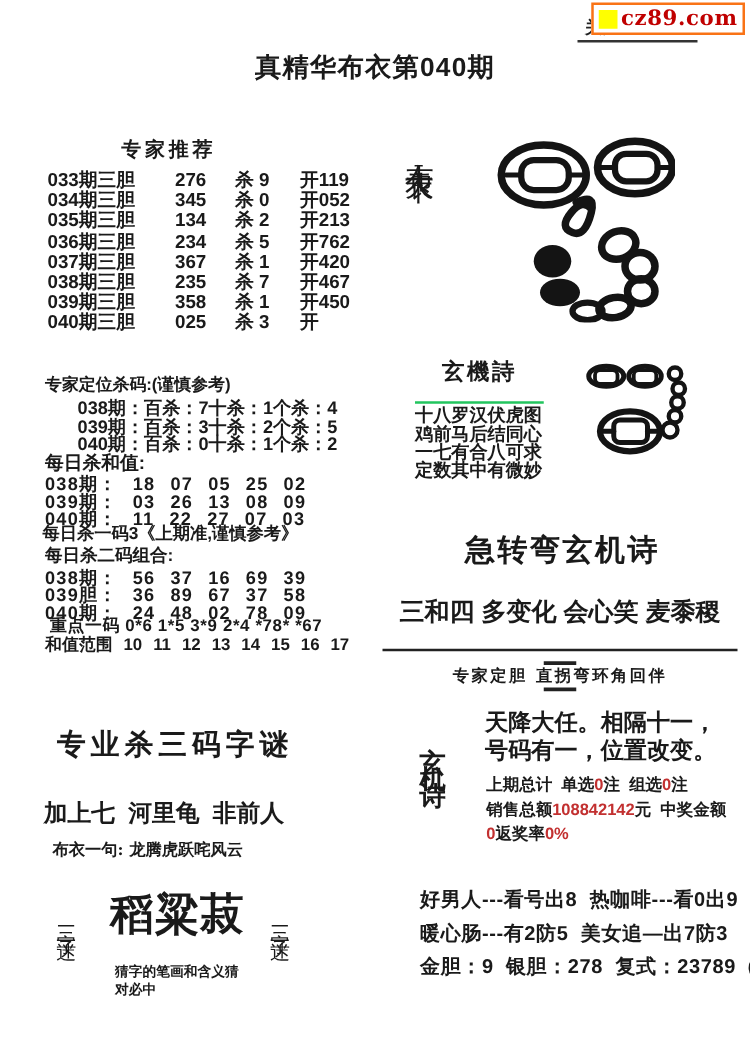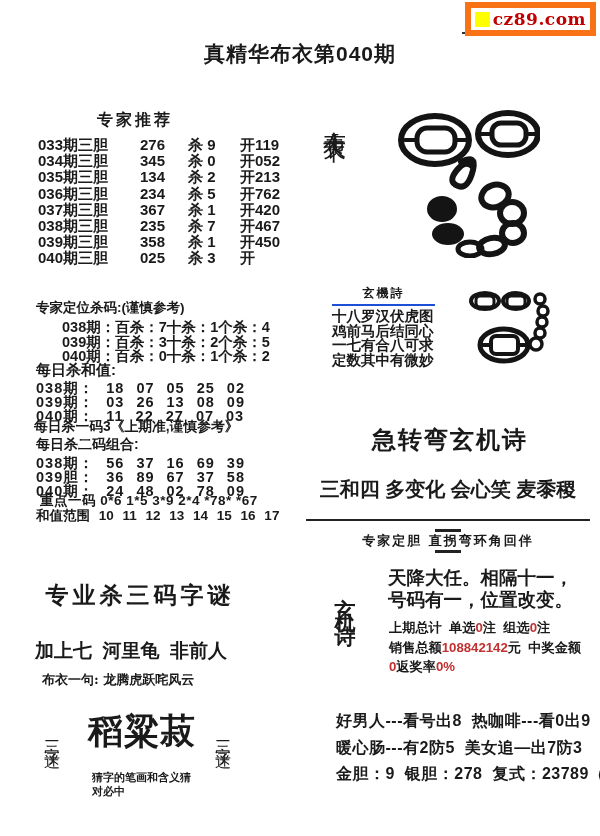--- a/index.html
+++ b/index.html
@@ -1,21 +1,21 @@
 <!DOCTYPE html>
 <html><head>
 <meta charset="utf-8">
 <style>
   html,body{margin:0;padding:0;background:#fff;}
   .page{position:relative;width:600px;height:836px;background:#fff;overflow:hidden;
         font-family:"Liberation Sans",sans-serif;color:#1a1a1a;}
   .abs{position:absolute;}
 
   
-  .logo-box{top:2px;right:4px;height:22px;border:6px solid #f97316;background:#fff;
+  .logo-box{top:2px;right:4px;height:22px;border:2px solid #f97316;background:#fff;
             display:flex;align-items:center;z-index:5;padding-right:4px;}
   .logo-square{width:15px;height:15px;background:#ffff00;margin:0 3px 0 4px;}
   .logo-text{color:#c00000;font-family:"DejaVu Serif",serif;font-weight:bold;font-size:17px;letter-spacing:.5px;}
   .follow-note{top:13px;right:42px;z-index:1;font-weight:bold;font-size:13.5px;color:#222;
                border-bottom:2px solid #333;padding:0 6px 1px;}
   .page-title{top:40px;left:0;width:100%;text-align:center;font-size:21px;font-weight:bold;letter-spacing:1px;}
 
   
   .rec-title{top:110px;left:55px;width:160px;text-align:center;font-size:16px;font-weight:bold;letter-spacing:3px;}
   .rec-table{top:137px;left:38px;width:255px;font-size:15px;font-weight:bold;}
@@ -43,22 +43,22 @@
   .threechar-side-r{top:728px;left:212px;font-size:16px;letter-spacing:6px;}
   .threechar-word{top:708px;left:88px;font-size:35px;font-weight:bold;font-family:"DejaVu Serif",serif;letter-spacing:1px;}
   .threechar-note{top:771px;left:92px;font-size:11px;font-weight:bold;line-height:14px;width:110px;font-family:"DejaVu Serif",serif;}
 
   
   .buyi-tianxia{top:113px;left:320px;font-size:23px;font-family:"DejaVu Serif",serif;letter-spacing:4px;}
   .doodle-big{top:108px;left:395px;}
   .doodle-small{top:290px;left:468px;}
 
   .xjpoem{top:285px;left:332px;width:103px;}
-  .xjpoem-title{text-align:center;font-size:12px;font-weight:bold;letter-spacing:2px;
-                border-bottom:2px solid #1d4ed8;padding-bottom:2px;margin-bottom:3px;}
+  .xjpoem-title{text-align:center;font-size:18px;font-weight:bold;letter-spacing:2px;
+                border-bottom:2px solid #22c55e;padding-bottom:12px;margin-bottom:3px;}
   .xjpoem-lines div{font-size:14.5px;font-weight:bold;line-height:14.7px;}
 
   .fignote{top:369px;left:458px;width:140px;}
   .fignote div{font-size:12.5px;font-weight:bold;line-height:14px;}
 
   .sharp-title{top:424px;left:310px;width:280px;text-align:center;font-size:24px;font-weight:bold;
                font-family:"DejaVu Serif",serif;letter-spacing:2px;}
   .sharp-line{top:476px;left:306px;width:284px;text-align:center;font-size:20px;font-weight:bold;
               border-bottom:2px solid #222;padding-bottom:16px;white-space:pre;}
   .sharp-sub{top:529px;left:306px;width:284px;display:flex;align-items:center;justify-content:center;flex-direction:column;}

